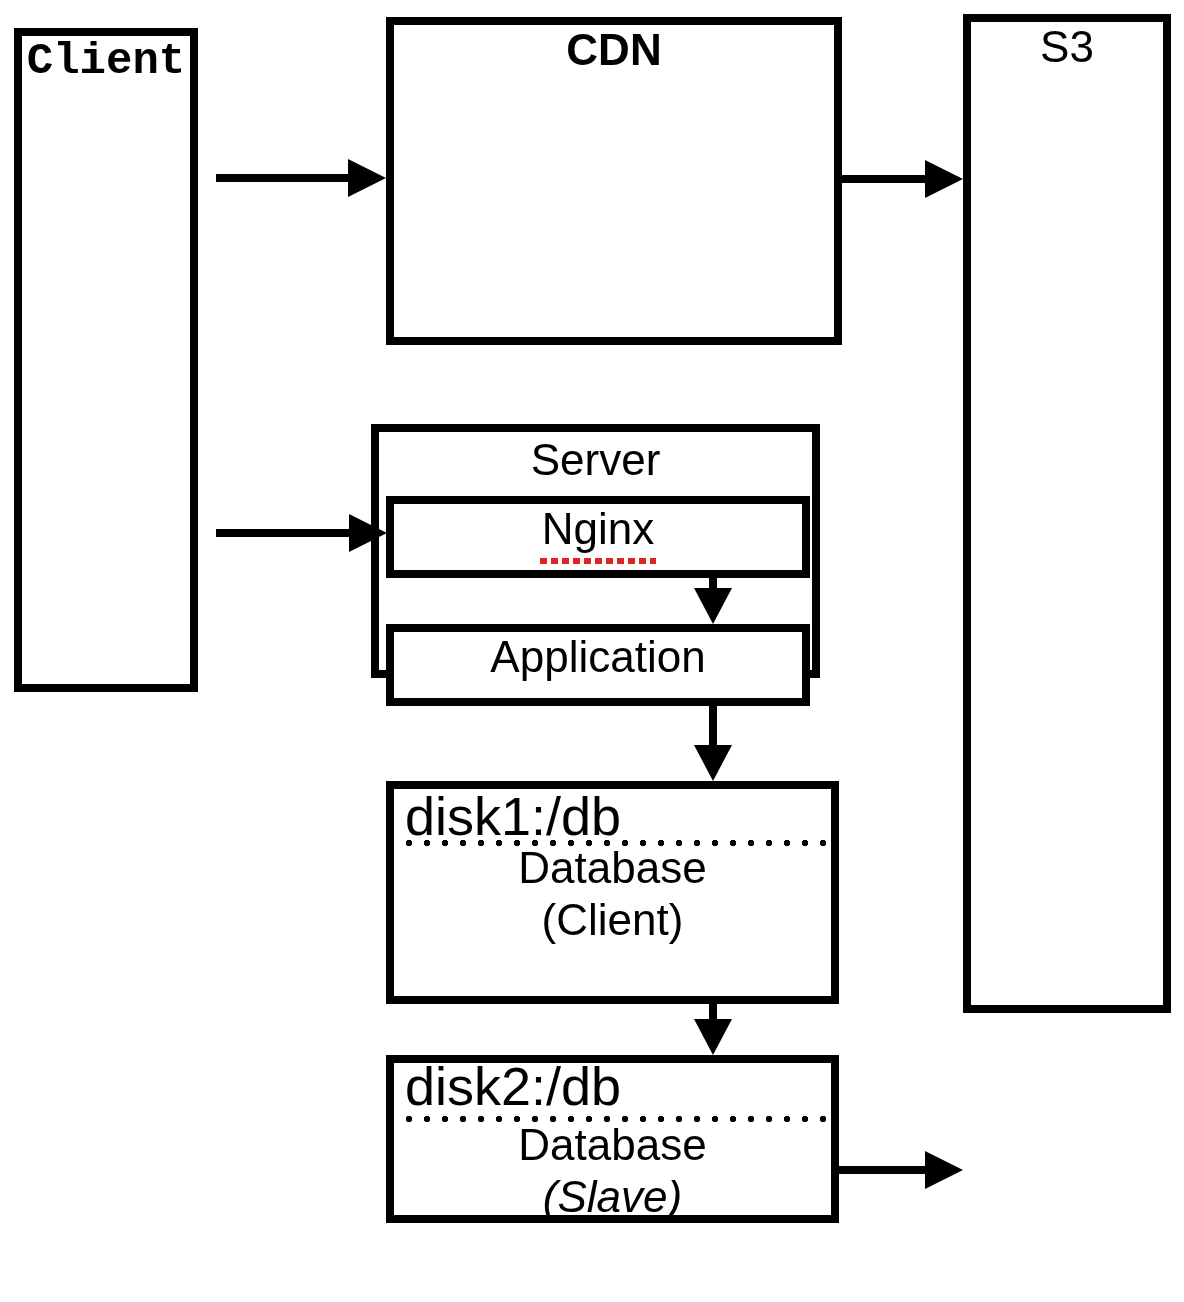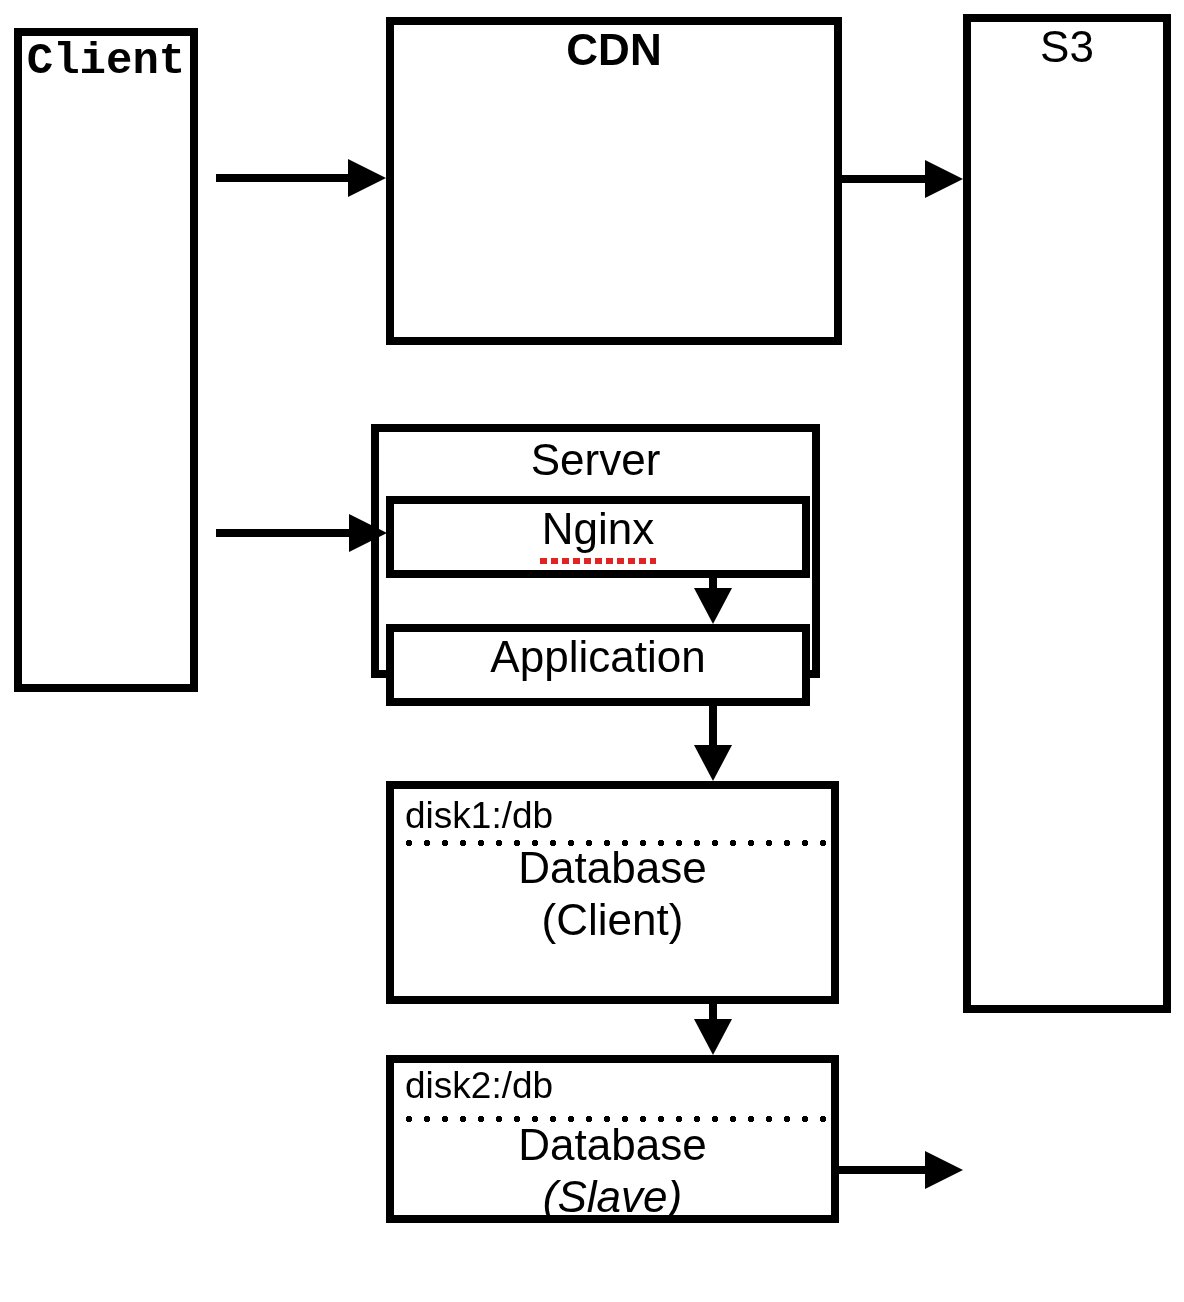--- a/index.html
+++ b/index.html
@@ -42,21 +42,21 @@
     left: 6px;
     right: -4px;
     height: 8px;
     background-image: radial-gradient(circle, #000000 3px, transparent 3.4px);
     background-size: 18px 8px;
     background-repeat: repeat-x;
   }
   .disk-label {
     position: absolute;
     left: 11px;
-    font-size: 37px;
+    font-size: 54px;
     line-height: 44px;
     white-space: nowrap;
   }
   .db-label {
     position: absolute;
     left: 0;
     width: 100%;
     text-align: center;
     font-size: 44px;
     line-height: 52px;

